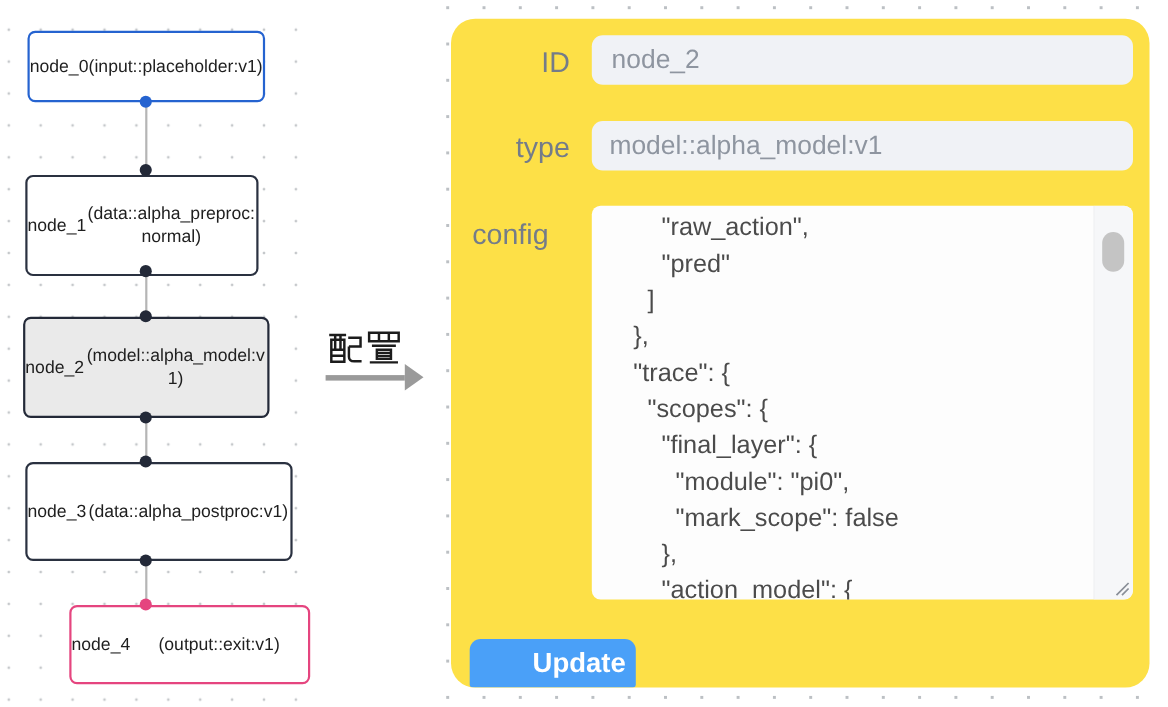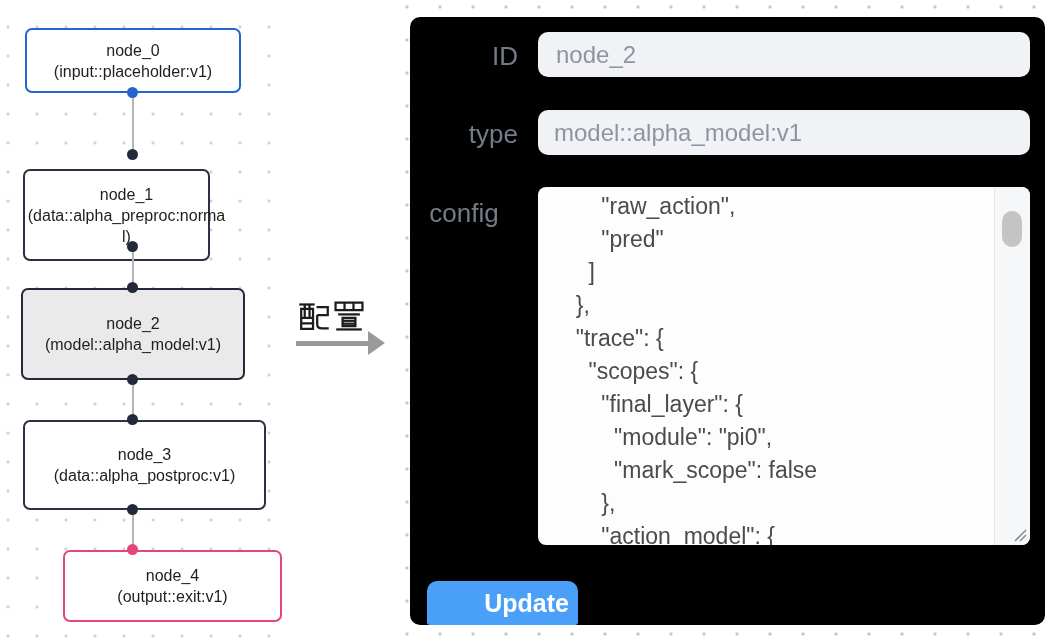--- a/index.html
+++ b/index.html
@@ -10,47 +10,47 @@
   
   #flow-canvas { left:0; top:0; width:276px; height:643px;
     background-image:radial-gradient(#c5c8cb 1.2px, transparent 1.5px);
     background-size:29px 29px; background-position:-6.5px 12.5px; }
   #panel-canvas { left:382px; top:0; width:680px; height:643px;
     background-image:radial-gradient(#bcc0c4 1.3px, transparent 1.6px);
     background-size:33px 33px; background-position:8.5px -9.5px; }
 
   
   .node { position:absolute; background:#ffffff; border:2px solid #2a3140; border-radius:7px;
-    display:flex; flex-direction:column; align-items:center; justify-content:center;
+    display:flex; align-items:center; justify-content:center;
     font-size:16px; line-height:21px; color:#1e1e1e; text-align:center; }
   .node .ntype { width:206px; word-break:break-all; }
   #node-0 { left:25px; top:28px;  width:216px; height:65px; border-color:#2563d0; }
-  #node-1 { left:23px; top:169px; width:187px; height:92px;padding-left:20px; }
+  #node-1 { left:23px; top:159px; width:212px; height:92px; }
   #node-2 { left:21px; top:288px; width:224px; height:92px; background:#eaeaea;
             border:2.5px solid #232938; }
   #node-3 { left:23px; top:420px; width:243px; height:90px; }
   #node-4 { left:23px; top:550px; width:219px; height:72px; border-color:#e5457f;margin-left:40px; }
 
   .edge { position:absolute; left:132px; width:2px; background:#b5b5b5; }
   .port { position:absolute; left:127px; width:11px; height:11px; border-radius:50%;
           background:#232938; }
   .port.blue { background:#2563d0; }
   .port.pink { background:#e5457f; }
 
   
   #arrow-shaft { left:296px; top:341px; width:72px; height:5px; background:#9a9a9a; }
   #arrow-head  { left:368px; top:331px; width:0; height:0;
     border-top:12px solid transparent; border-bottom:12px solid transparent;
     border-left:17px solid #9a9a9a; }
   .cfg-glyph { position:absolute; top:300px; }
   #arrow-label-text { left:297px; top:299px; width:70px; font-size:30px; color:transparent; }
 
   
-  #panel { left:410px; top:17px; width:635px; height:608px; background:#000000;
-           border-radius:10px; overflow:hidden; }
+  #panel { left:410px; top:17px; width:635px; height:608px; background:#fde047;
+           border-radius:22px; overflow:hidden; }
   .plabel { position:absolute; left:0; width:108px; text-align:right;
             font-size:26px; color:#747c89; }
   #id-label   { top:24px; }
   #type-label { top:102px; }
   #config-label { top:181px;text-align:center; }
   .pinput { position:absolute; left:128px; width:492px; height:45px; background:#f0f2f6;
     border:none; border-radius:10px; padding:0 18px; font-size:24px; color:#8e95a0;
     font-family:"Liberation Sans", sans-serif; outline:none; }
   #id-input   { top:15px; }
   #type-input { top:93px;padding-left:16px; }

